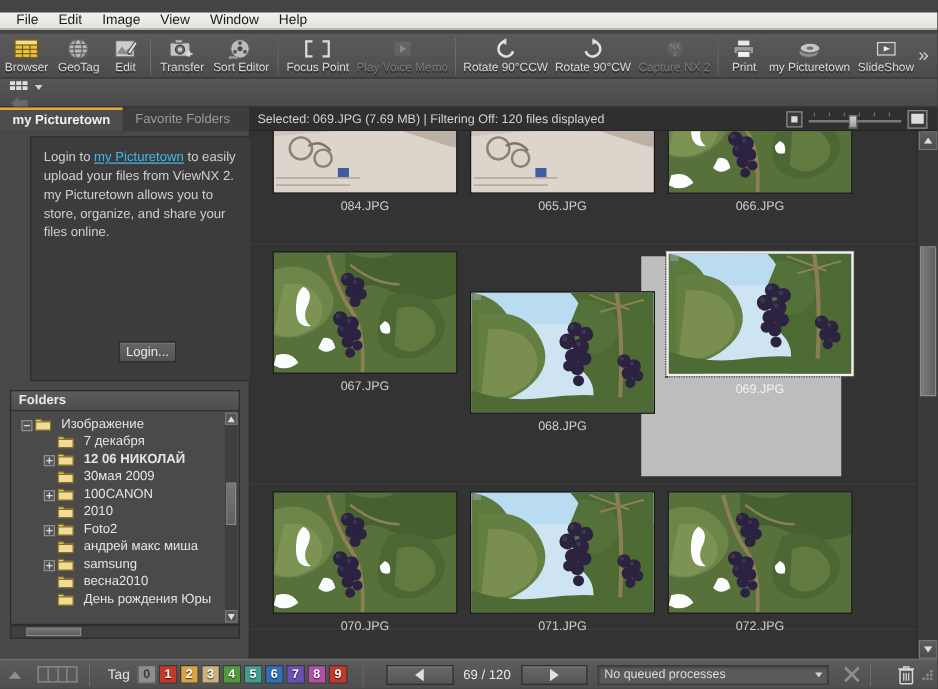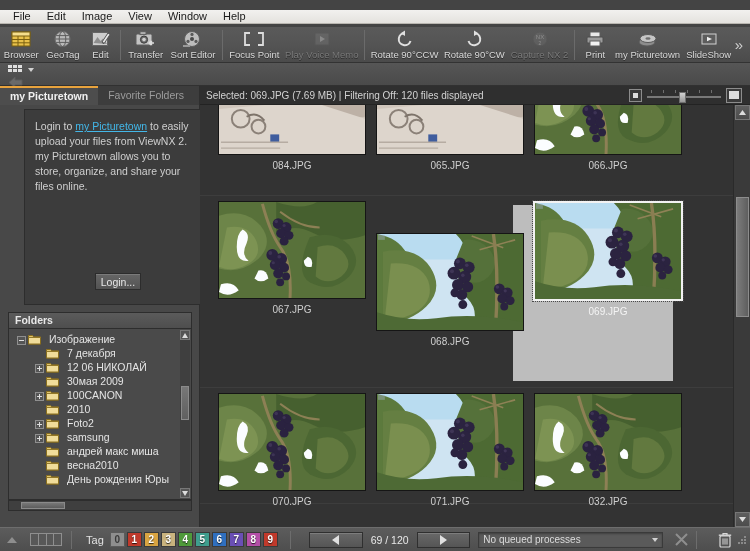--- a/index.html
+++ b/index.html
@@ -564,21 +564,21 @@
           <div class="frow" style="padding-left: 26px;">
             <span class="fexp none"></span>
             <span style="display: flex; margin-right: 4px;">
               <svg class="folderico" width="13" height="11" viewBox="0 0 13 11">
                 <path d="M0.5 1.5 h4 l1.2 1.4 H12.5 V10 H0.5 Z" fill="#e9cf7e" stroke="#8a6f1e"></path>
                 <path d="M0.5 3.4 H12.5 V10 H0.5 Z" fill="#f0dc9a" stroke="#8a6f1e"></path>
               </svg>
             </span>
             <span>7 декабря</span>
           </div>
-          <div class="frow" style="padding-left: 26px;">
+          <div class="frow" style="padding-left: 26px; font-weight: bold;">
             <span class="fexp plus"></span>
             <span style="display: flex; margin-right: 4px;">
               <svg class="folderico" width="13" height="11" viewBox="0 0 13 11">
                 <path d="M0.5 1.5 h4 l1.2 1.4 H12.5 V10 H0.5 Z" fill="#e9cf7e" stroke="#8a6f1e"></path>
                 <path d="M0.5 3.4 H12.5 V10 H0.5 Z" fill="#f0dc9a" stroke="#8a6f1e"></path>
               </svg>
             </span>
             <span>12 06 НИКОЛАЙ</span>
           </div>
           <div class="frow" style="padding-left: 26px;">
@@ -615,38 +615,38 @@
             <span class="fexp plus"></span>
             <span style="display: flex; margin-right: 4px;">
               <svg class="folderico" width="13" height="11" viewBox="0 0 13 11">
                 <path d="M0.5 1.5 h4 l1.2 1.4 H12.5 V10 H0.5 Z" fill="#e9cf7e" stroke="#8a6f1e"></path>
                 <path d="M0.5 3.4 H12.5 V10 H0.5 Z" fill="#f0dc9a" stroke="#8a6f1e"></path>
               </svg>
             </span>
             <span>Foto2</span>
           </div>
           <div class="frow" style="padding-left: 26px;">
+            <span class="fexp none"></span>
+            <span style="display: flex; margin-right: 4px;">
+              <svg class="folderico" width="13" height="11" viewBox="0 0 13 11">
+                <path d="M0.5 1.5 h4 l1.2 1.4 H12.5 V10 H0.5 Z" fill="#e9cf7e" stroke="#8a6f1e"></path>
+                <path d="M0.5 3.4 H12.5 V10 H0.5 Z" fill="#f0dc9a" stroke="#8a6f1e"></path>
+              </svg>
+            </span>
+            <span>андрей макс миша</span>
+          </div>
+          <div class="frow" style="padding-left: 26px;">
             <span class="fexp plus"></span>
             <span style="display: flex; margin-right: 4px;">
               <svg class="folderico" width="13" height="11" viewBox="0 0 13 11">
                 <path d="M0.5 1.5 h4 l1.2 1.4 H12.5 V10 H0.5 Z" fill="#e9cf7e" stroke="#8a6f1e"></path>
                 <path d="M0.5 3.4 H12.5 V10 H0.5 Z" fill="#f0dc9a" stroke="#8a6f1e"></path>
               </svg>
             </span>
             <span>samsung</span>
-          </div>
-          <div class="frow" style="padding-left: 26px;">
-            <span class="fexp none"></span>
-            <span style="display: flex; margin-right: 4px;">
-              <svg class="folderico" width="13" height="11" viewBox="0 0 13 11">
-                <path d="M0.5 1.5 h4 l1.2 1.4 H12.5 V10 H0.5 Z" fill="#e9cf7e" stroke="#8a6f1e"></path>
-                <path d="M0.5 3.4 H12.5 V10 H0.5 Z" fill="#f0dc9a" stroke="#8a6f1e"></path>
-              </svg>
-            </span>
-            <span>андрей макс миша</span>
           </div>
           <div class="frow" style="padding-left: 26px;">
             <span class="fexp none"></span>
             <span style="display: flex; margin-right: 4px;">
               <svg class="folderico" width="13" height="11" viewBox="0 0 13 11">
                 <path d="M0.5 1.5 h4 l1.2 1.4 H12.5 V10 H0.5 Z" fill="#e9cf7e" stroke="#8a6f1e"></path>
                 <path d="M0.5 3.4 H12.5 V10 H0.5 Z" fill="#f0dc9a" stroke="#8a6f1e"></path>
               </svg>
             </span>
             <span>весна2010</span>
@@ -1074,21 +1074,21 @@
               </g>
               <g fill="#4a3f63" opacity=".6">
                 <circle cx="58" cy="20" r="1.8"></circle>
                 <circle cx="66" cy="24" r="1.6"></circle>
                 <circle cx="52" cy="52" r="2"></circle>
                 <circle cx="61" cy="56" r="1.8"></circle>
                 <circle cx="55" cy="62" r="1.6"></circle>
               </g>
             </svg>
           </div>
-          <div class="cap">032.JPG</div>
+          <div class="cap">072.JPG</div>
         </div>
       </div>
     </div>
 
   <div class="vscroll">
     <div class="varr" style="top:0;">
       <svg width="7" height="5" viewBox="0 0 7 5">
           <path d="M3.5 0 L7 5 H0 Z" fill="#ddd"></path>
         </svg>
     </div>

